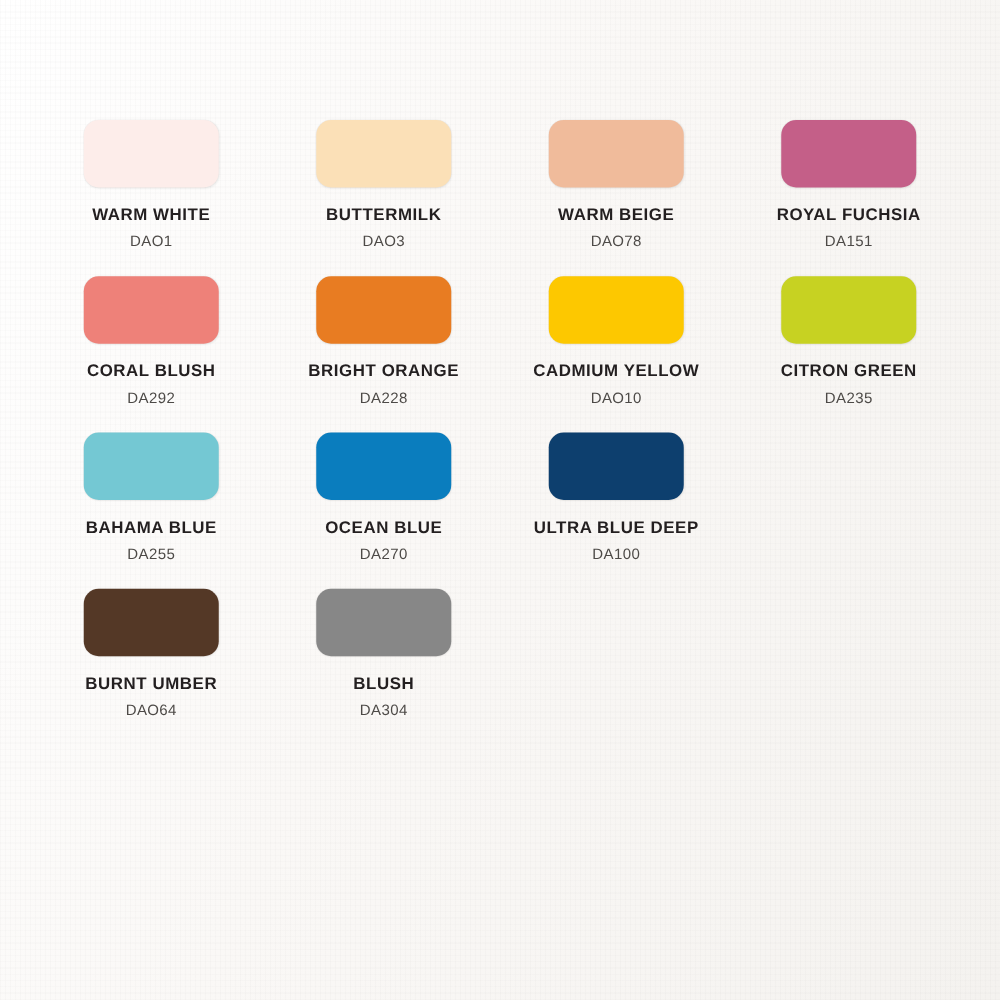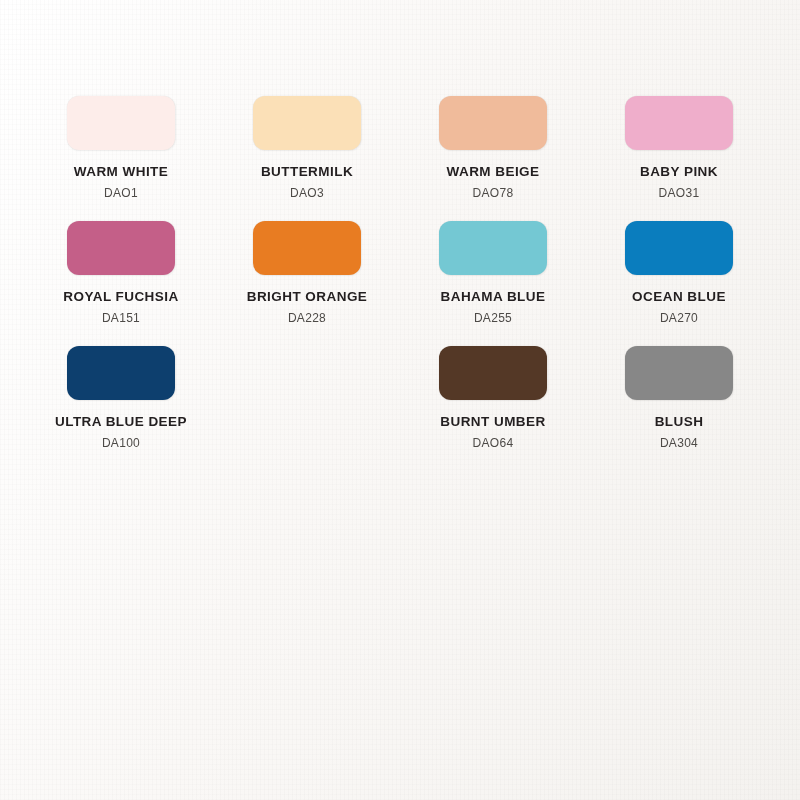--- a/index.html
+++ b/index.html
@@ -108,33 +108,43 @@
         <div class="swatch-chip" style="background: rgb(251, 224, 183);"></div>
         <div class="swatch-name">BUTTERMILK</div>
         <div class="swatch-code">DAO3</div>
       </div>
       <div class="swatch-cell">
         <div class="swatch-chip" style="background: rgb(240, 187, 155);"></div>
         <div class="swatch-name">WARM BEIGE</div>
         <div class="swatch-code">DAO78</div>
       </div>
       <div class="swatch-cell">
-        <div class="swatch-chip" style="background: rgb(239, 174, 203);"></div>
-        <div class="swatch-name">BABY PINK</div>
-        <div class="swatch-code">DAO31</div>
-      </div>
-      <div class="swatch-cell">
         <div class="swatch-chip" style="background: rgb(196, 95, 136);"></div>
         <div class="swatch-name">ROYAL FUCHSIA</div>
         <div class="swatch-code">DA151</div>
       </div>
       <div class="swatch-cell">
+        <div class="swatch-chip" style="background: rgb(238, 129, 121);"></div>
+        <div class="swatch-name">CORAL BLUSH</div>
+        <div class="swatch-code">DA292</div>
+      </div>
+      <div class="swatch-cell">
         <div class="swatch-chip" style="background: rgb(232, 124, 34);"></div>
         <div class="swatch-name">BRIGHT ORANGE</div>
         <div class="swatch-code">DA228</div>
+      </div>
+      <div class="swatch-cell">
+        <div class="swatch-chip" style="background: rgb(253, 200, 0);"></div>
+        <div class="swatch-name">CADMIUM YELLOW</div>
+        <div class="swatch-code">DAO10</div>
+      </div>
+      <div class="swatch-cell">
+        <div class="swatch-chip" style="background: rgb(199, 210, 34);"></div>
+        <div class="swatch-name">CITRON GREEN</div>
+        <div class="swatch-code">DA235</div>
       </div>
       <div class="swatch-cell">
         <div class="swatch-chip" style="background: rgb(116, 200, 211);"></div>
         <div class="swatch-name">BAHAMA BLUE</div>
         <div class="swatch-code">DA255</div>
       </div>
       <div class="swatch-cell">
         <div class="swatch-chip" style="background: rgb(10, 125, 190);"></div>
         <div class="swatch-name">OCEAN BLUE</div>
         <div class="swatch-code">DA270</div>

